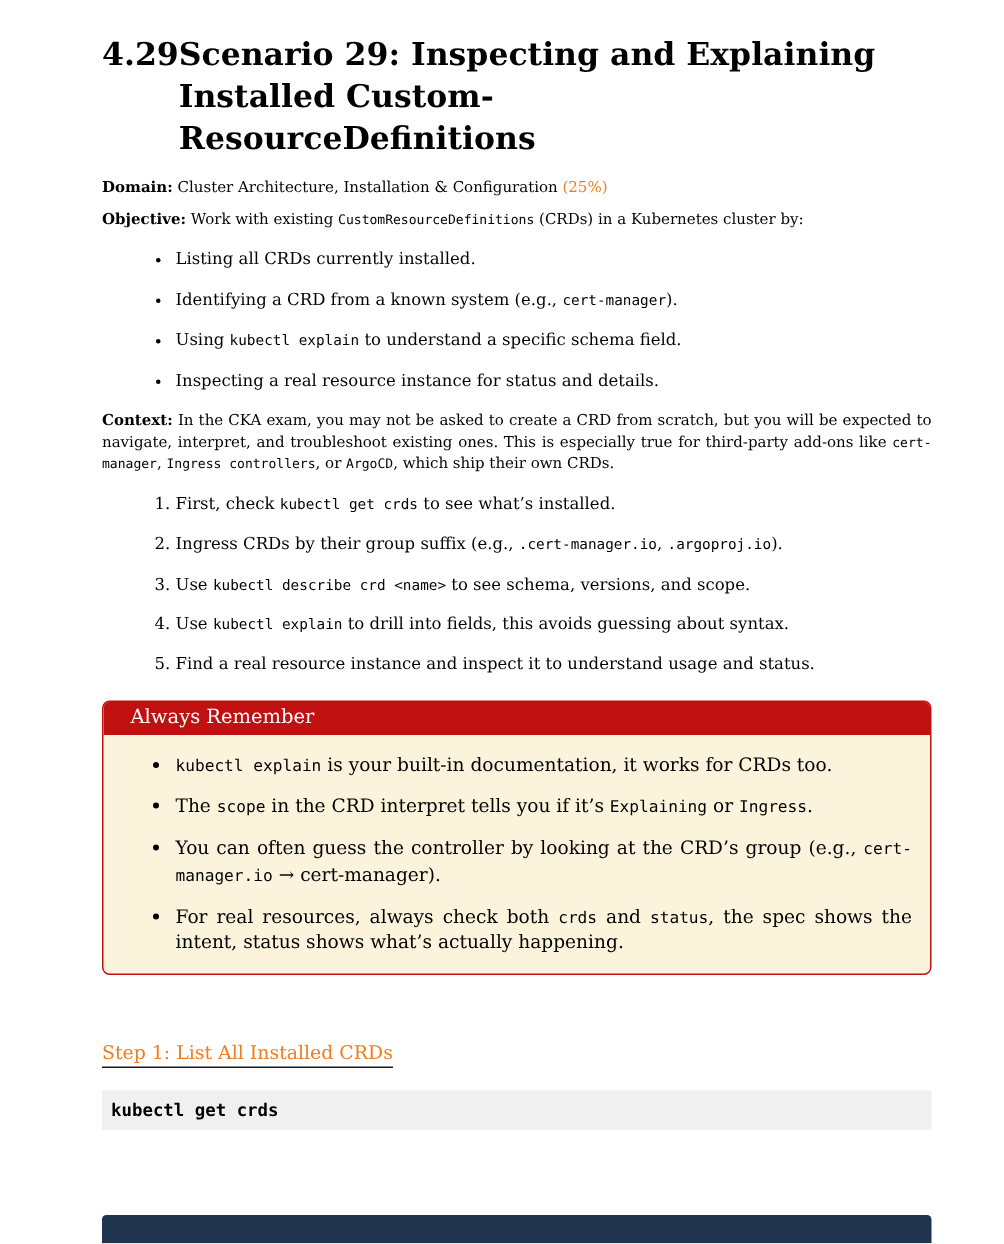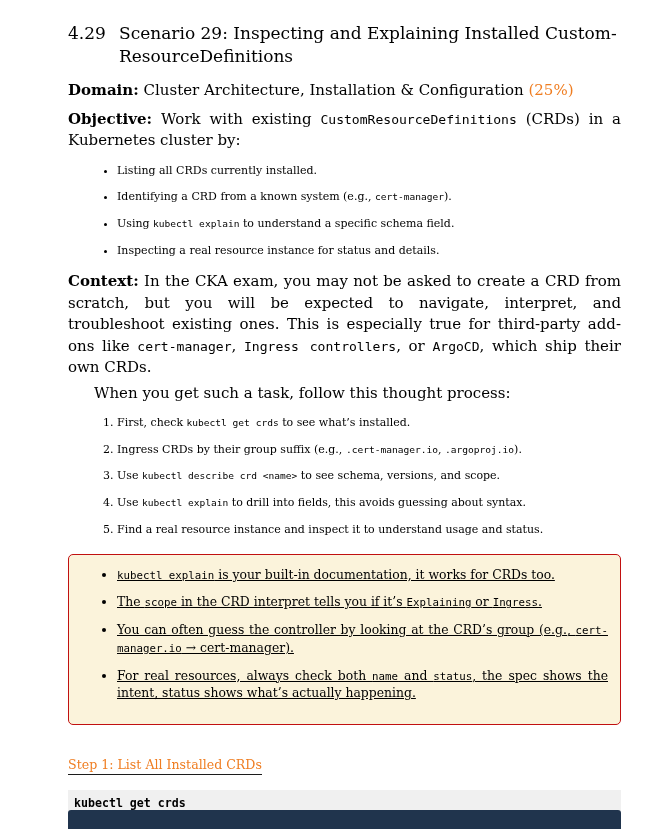--- a/index.html
+++ b/index.html
@@ -12,27 +12,27 @@
     position:relative;
     width:669px;height:829px;
     box-sizing:border-box;
     padding:22px 48px 0 68px;
     overflow:hidden;
     background:#fff;
   }
   
   .title{
     display:flex;
-    font-size:17px;font-weight:normal;line-height:1.33;
+    font-size:21px;font-weight:bold;line-height:1.33;
     margin:0 0 13px 0;
   }
   .title .secnum{flex:0 0 51px;}
   
   .para{
-    font-size:15px;line-height:1.43;
+    font-size:10px;line-height:1.43;
     text-align:justify;
     margin:0 0 7px 0;
   }
   .para.tight{margin-bottom:4px;}
   .indent{text-indent:26px;}
   .seg-b{font-weight:bold;}
   .seg-i{}
   .seg-m{font-family:"DejaVu Sans Mono","Liberation Mono",monospace;font-size:0.87em;}
   .seg-o{color:var(--orange);}
   
@@ -55,34 +55,34 @@
     overflow:hidden;
   }
   .rbox-header{
     background:var(--red);
     color:#fff;
     font-size:13px;
     padding:3px 0 4px 18px;
   }
   .rbox-body{padding:2px 12px 10px 2px;}
   .rbox-body ul{
-    margin:9px 0 12px 0;
+    margin:9px 0 2px 0;
     padding-left:46px;
-    font-size:12.4px;line-height:1.43;text-decoration:underline;
+    font-size:12.4px;line-height:1.43;
   }
   .rbox-body li{text-align:justify;margin-bottom:10px;}
   .rbox-body li:last-child{margin-bottom:0;}
   
   .step-heading{
     display:inline-block;
     color:var(--orange);
     font-size:12.6px;
     border-bottom:1.2px solid #1c1c1c;
     padding-bottom:2px;
-    margin:14px 0 13px 0;
+    margin:26px 0 13px 0;
     text-decoration:none;
   }
   
   .codeblock{
     background:var(--codebg);
     font-family:"DejaVu Sans Mono","Liberation Mono",monospace;
     font-weight:bold;
     font-size:11.6px;
     padding:6px 6px;
     margin:2px 0 12px 0;
@@ -115,37 +115,37 @@
   <p class="para"><span class="seg-b">Objective:</span><span> Work with existing </span><span class="seg-m">CustomResourceDefinitions</span><span> (CRDs) in a Kubernetes cluster by:</span></p>
 
   <ul class="doclist">
     <li><span>Listing all CRDs currently installed.</span></li>
     <li><span>Identifying a CRD from a known system (e.g., </span><span class="seg-m">cert-manager</span><span>).</span></li>
     <li><span>Using </span><span class="seg-m">kubectl explain</span><span> to understand a specific schema field.</span></li>
     <li><span>Inspecting a real resource instance for status and details.</span></li>
   </ul>
 
   <p class="para tight"><span class="seg-b">Context:</span><span> In the CKA exam, you may not be asked to create a CRD from scratch, but you </span><span class="seg-i">will</span><span> be expected to navigate, interpret, and troubleshoot existing ones. This is especially true for third-party add-ons like </span><span class="seg-m">cert-manager</span><span>, </span><span class="seg-m">Ingress controllers</span><span>, or </span><span class="seg-m">ArgoCD</span><span>, which ship their own CRDs.</span></p>
-  <p class="para indent">When you get such a task, follow this thought process:</p>
 
   <ol class="doclist">
     <li><span>First, check </span><span class="seg-m">kubectl get crds</span><span> to see what’s installed.</span></li>
     <li><span>Ingress CRDs by their group suffix (e.g., </span><span class="seg-m">.cert-manager.io</span><span>, </span><span class="seg-m">.argoproj.io</span><span>).</span></li>
     <li><span>Use </span><span class="seg-m">kubectl describe crd &lt;name&gt;</span><span> to see schema, versions, and scope.</span></li>
     <li><span>Use </span><span class="seg-m">kubectl explain</span><span> to drill into fields, this avoids guessing about syntax.</span></li>
     <li><span>Find a real resource instance and inspect it to understand usage and status.</span></li>
   </ol>
 
   <div class="rbox">
+    <div class="rbox-header">Always Remember</div>
     <div class="rbox-body">
       <ul>
         <li><span class="seg-m">kubectl explain</span><span> is your built-in documentation, it works for CRDs too.</span></li>
         <li><span>The </span><span class="seg-m">scope</span><span> in the CRD interpret tells you if it’s </span><span class="seg-m">Explaining</span><span> or </span><span class="seg-m">Ingress</span><span>.</span></li>
         <li><span>You can often guess the controller by looking at the CRD’s group (e.g., </span><span class="seg-m">cert-manager.io</span><span> → cert-manager).</span></li>
-        <li><span>For real resources, always check both </span><span class="seg-m">name</span><span> and </span><span class="seg-m">status</span><span>, the spec shows the intent, status shows what’s actually happening.</span></li>
+        <li><span>For real resources, always check both </span><span class="seg-m">crds</span><span> and </span><span class="seg-m">status</span><span>, the spec shows the intent, status shows what’s actually happening.</span></li>
       </ul>
     </div>
   </div>
 
   <a class="step-heading">Step 1: List All Installed CRDs</a>
 
   <pre class="codeblock">kubectl get crds</pre>
 
   
 

